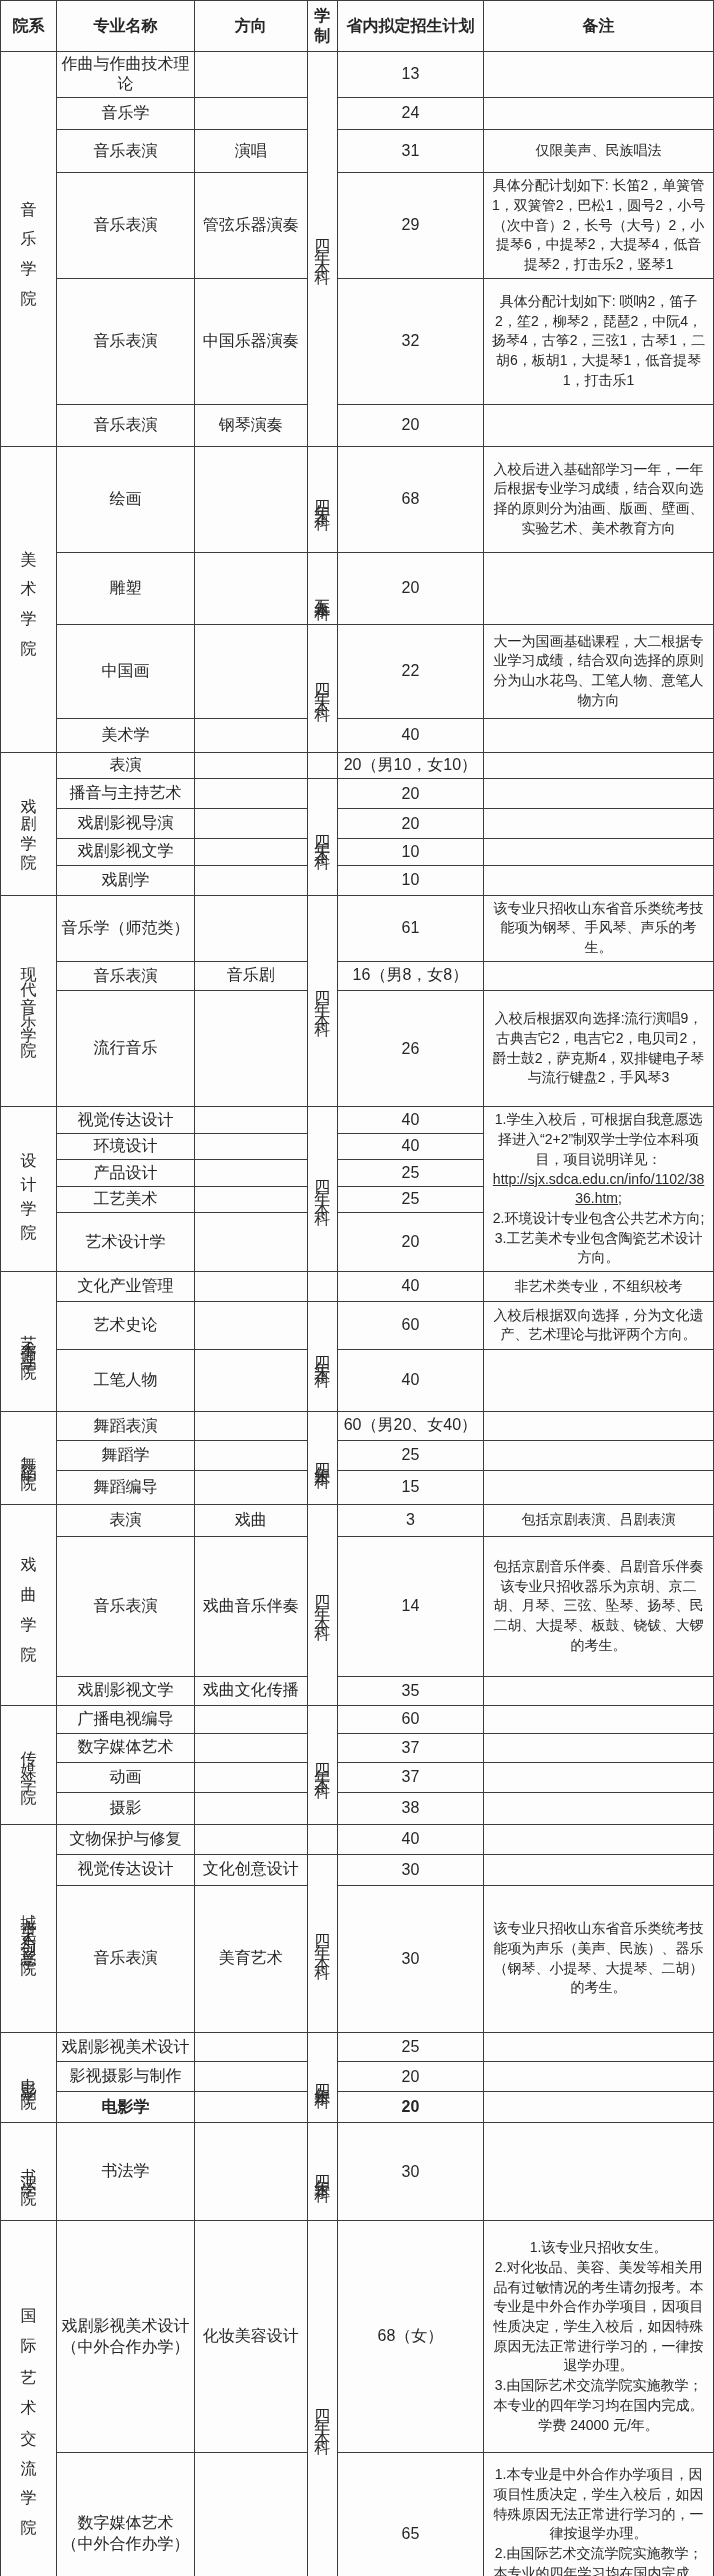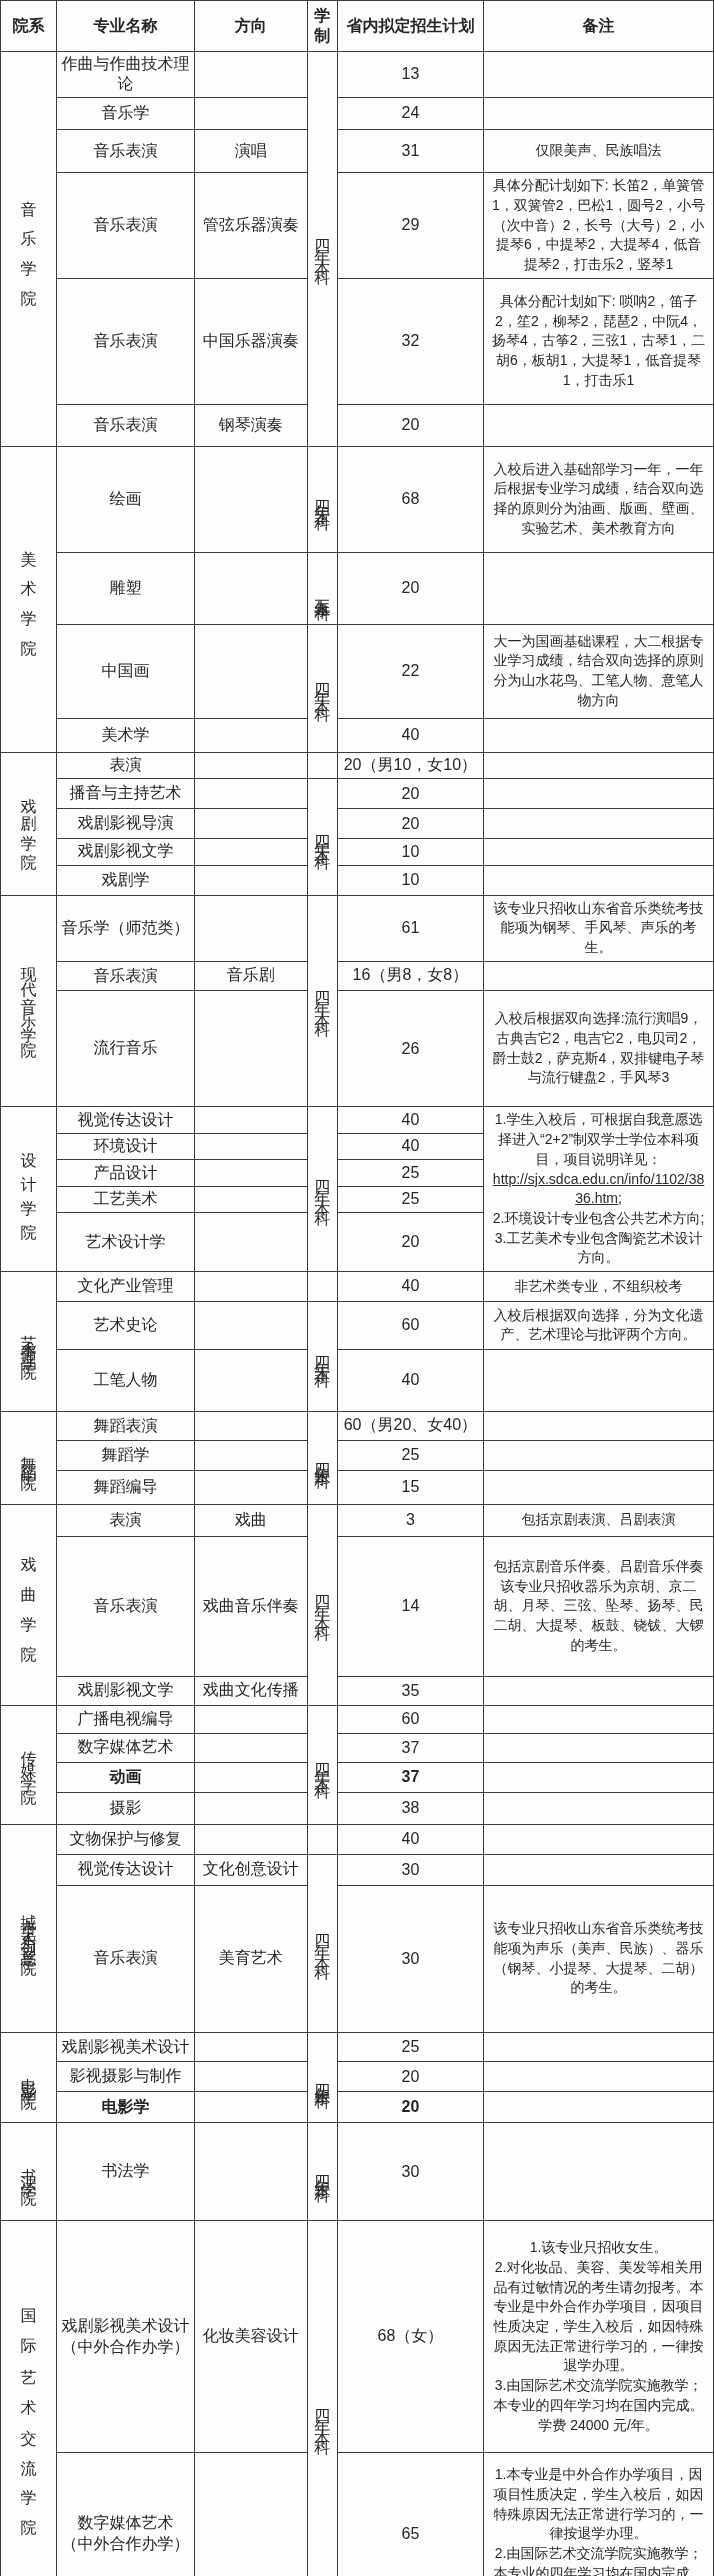--- a/index.html
+++ b/index.html
@@ -392,21 +392,21 @@
         <tr style="height: 29px; margin-top: 44px;">
           <td class="major-td">
             <div>数字媒体艺术</div>
           </td>
           <td></td>
           <td>37</td>
           <td class="remark-td" rowspan="1">
             <div class="remark"></div>
           </td>
         </tr>
-        <tr style="height: 30px; font-weight: bold;">
+        <tr style="height: 30px;">
           <td class="major-td">
             <div>动画</div>
           </td>
           <td></td>
           <td>37</td>
           <td class="remark-td" rowspan="1">
             <div class="remark"></div>
           </td>
         </tr>
         <tr style="height: 32.5px;">

